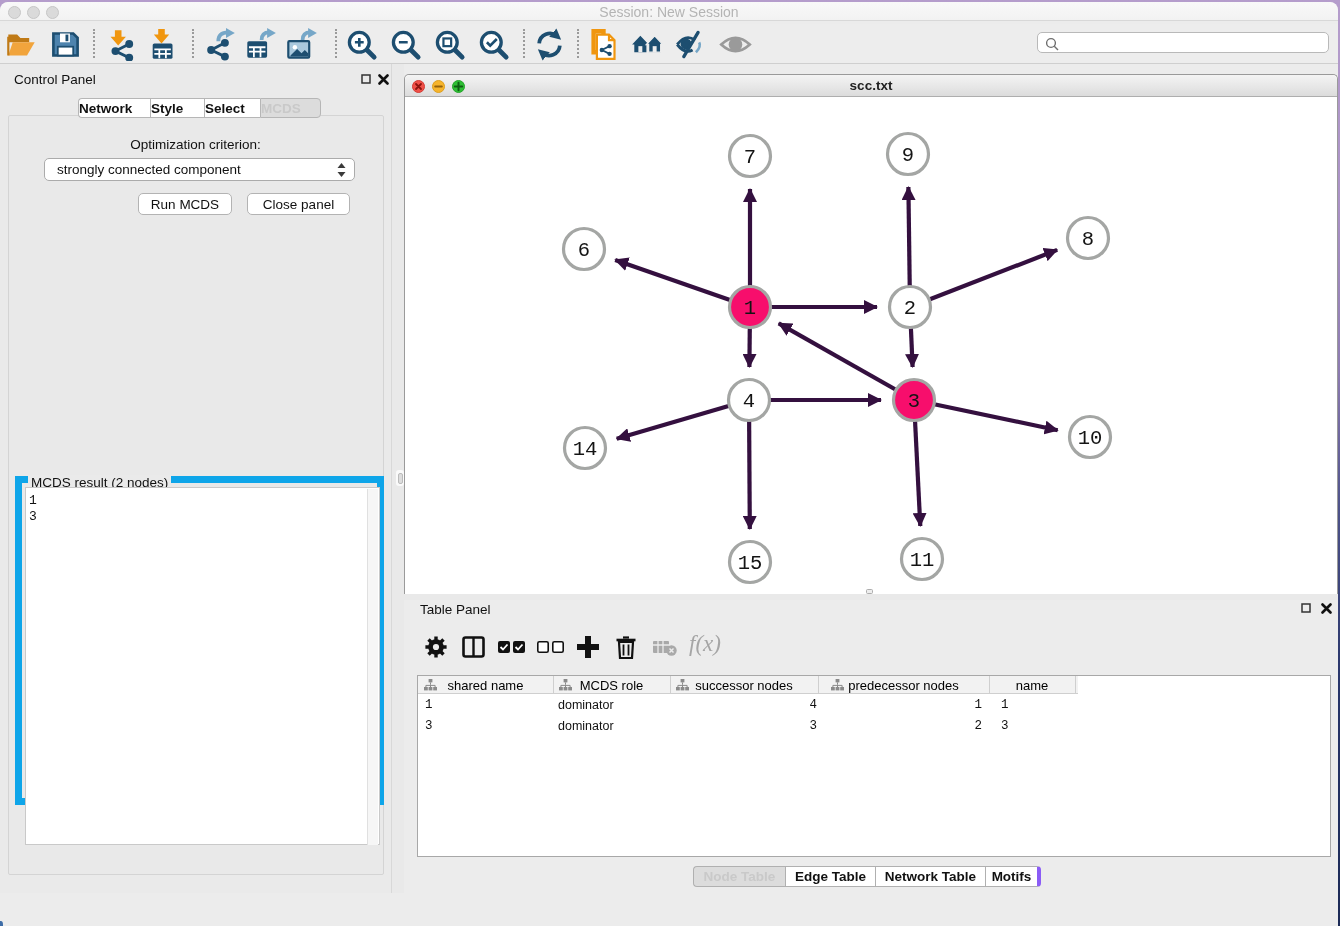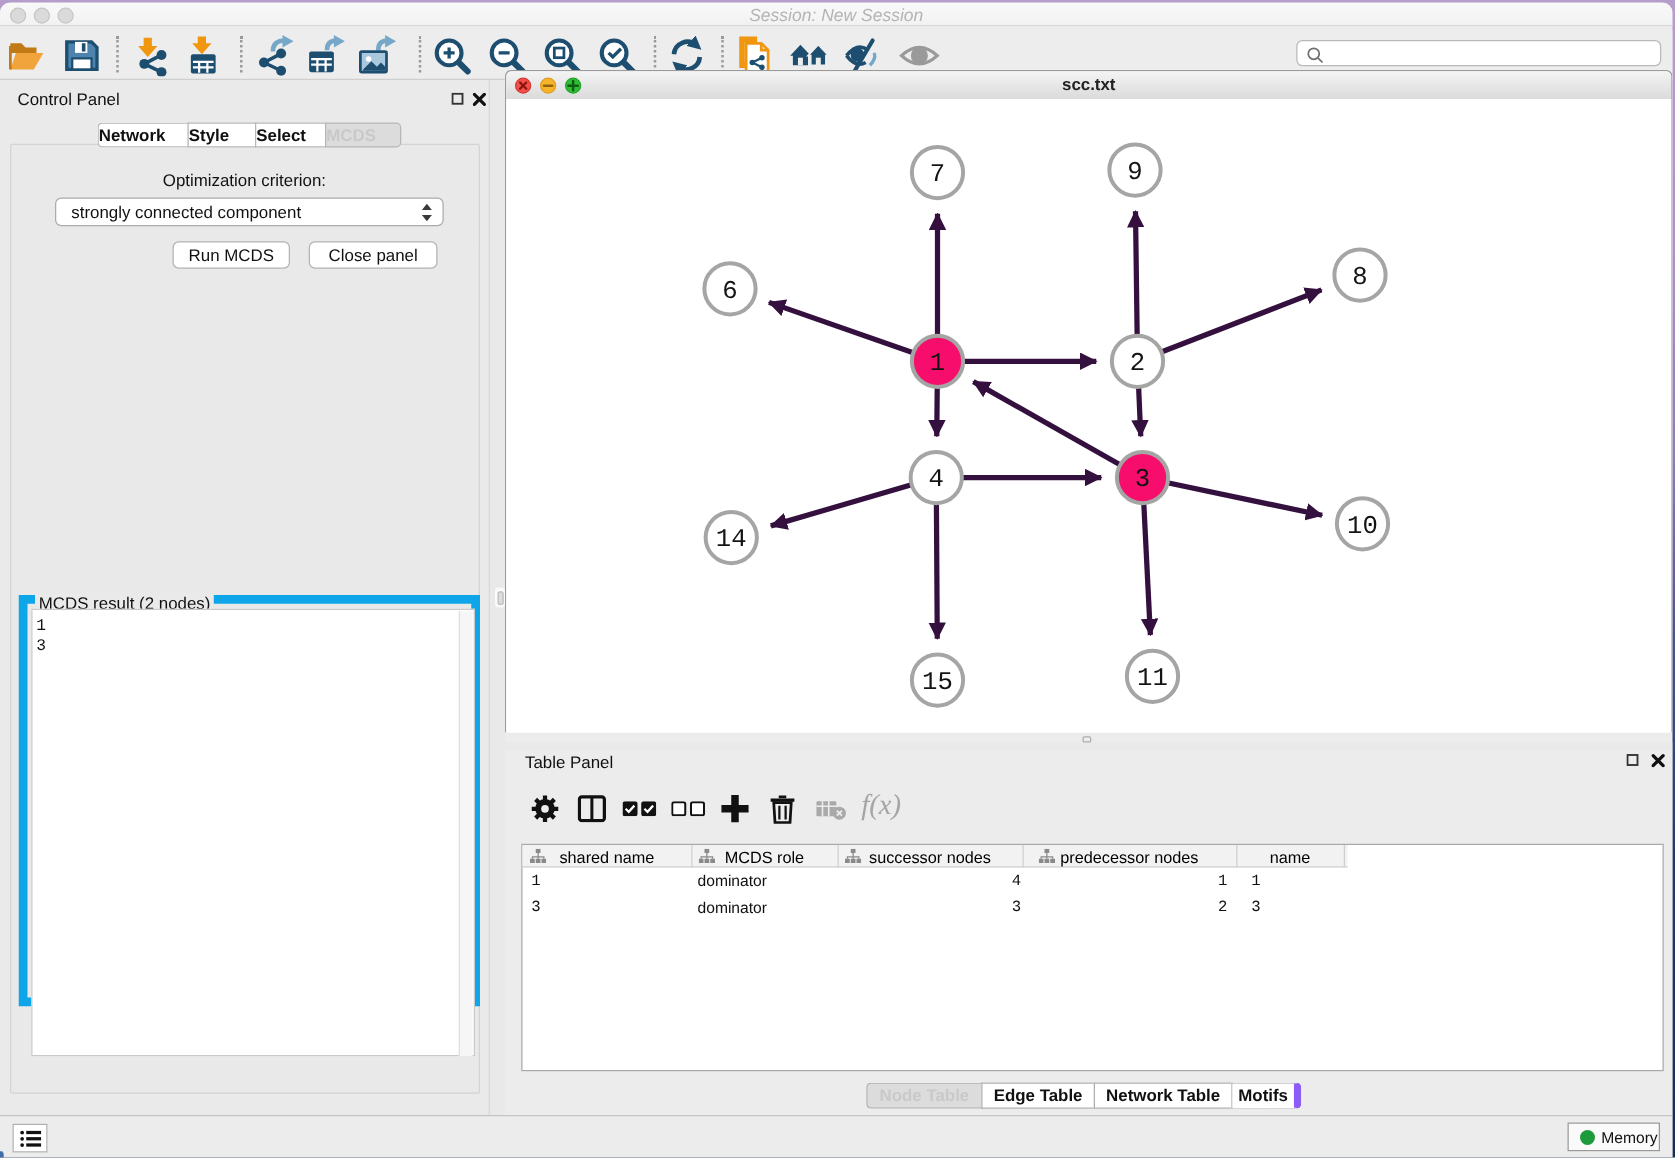--- a/index.html
+++ b/index.html
@@ -1,20 +1,20 @@
 <!DOCTYPE html>
 <html><head>
 <meta charset="utf-8">
 <style>
 * { margin:0; padding:0; box-sizing:border-box; }
 html,body { width:1340px; height:926px; overflow:hidden; font-family:"Liberation Sans", sans-serif; }
 body { background:linear-gradient(180deg,#b59dcc 0%,#ab92c6 22%,#8d7bb1 40%,#4d5289 55%,#263468 75%,#1c2a56 100%); position:relative; }
 #app { position:absolute; left:0; top:2px; width:1338px; height:924px; background:#ececec; border-radius:8px 8px 0 0; overflow:hidden; }
 
-#titlebar { position:absolute; left:0; top:0; width:100%; height:19px; background:linear-gradient(#f9f9f9,#f2f2f2); border-bottom:1px solid #d8d8d8; border-radius:8px 8px 0 0;font-style:italic; }
+#titlebar { position:absolute; left:0; top:0; width:100%; height:19px; background:linear-gradient(#f9f9f9,#f2f2f2); border-bottom:1px solid #d8d8d8; border-radius:8px 8px 0 0; }
 .tl { position:absolute; top:4px; width:13px; height:13px; border-radius:50%; background:#dadada; border:1px solid #c6c6c6; }
 #title-text { position:absolute; top:2px; left:0; width:100%; text-align:center; font-size:14px; color:#b4b4b4; }
 
 #toolbar { position:absolute; left:0; top:22px; width:100%; height:40px; background:#ededed; border-bottom:1px solid #cfcfcf; }
 .sep { position:absolute; top:5px; height:29px; width:0; border-left:2px dotted #9a9a9a; }
 .ti { position:absolute; top:3.5px; width:33px; height:33px; }
 #search { position:absolute; left:1037px; top:8px; width:292px; height:21px; background:#fff; border:1px solid #b9b9b9; border-radius:5px; }
 
 #cpanel { position:absolute; left:0; top:62px; width:392px; height:829px; background:#eaeaea; border-right:1px solid #d8d8d8; }
 #cpanel-hdr { position:absolute; left:14px; top:8px; font-size:13.5px; color:#111; }
@@ -31,39 +31,39 @@
 #dropdown { position:absolute; left:44px; top:94px; width:311px; height:23px; background:#fff; border:1px solid #ababab; border-radius:5px; font-size:13.5px; color:#111; line-height:21px; padding-left:12px; }
 .btn { position:absolute; top:129px; height:22px; background:#fff; border:1px solid #b3b3b3; border-radius:5px; font-size:13.5px; color:#111; text-align:center; line-height:21px;margin-left:44px; }
 #fieldset { position:absolute; left:15px; top:412px; width:369px; height:329px; border:7px solid #0ea5e9; }
 #fieldset-legend { position:absolute; left:6px; top:-8px; background:#eaeaea; padding:0 3px; font-size:13.5px; color:#111; }
 #resultbox { position:absolute; left:3px; top:4px; width:355px; height:358px; background:#fff; border:1px solid #c9c9c9; font-family:"Liberation Mono", monospace; font-size:13px; color:#111; line-height:16px; padding:5px 0 0 3px; }
 #res-scroll { position:absolute; right:1px; top:1px; width:11px; height:356px; background:#f6f6f6; border-left:1px solid #e0e0e0; }
 
 #vsplit { position:absolute; left:392px; top:62px; width:12px; height:829px; background:#e9e9e9; }
 #hsplit { position:absolute; left:404px; top:592px; width:934px; height:6px; background:#e9e9e9; }
 
-#netwin { position:absolute; left:404px; top:54px; width:934px; height:530px; border:1px solid #9a9a9a; border-bottom:none; border-radius:5px 5px 0 0; background:#fff; }
+#netwin { position:absolute; left:404px; top:72px; width:934px; height:530px; border:1px solid #9a9a9a; border-bottom:none; border-radius:5px 5px 0 0; background:#fff; }
 #nw-title { position:absolute; left:0; top:0; width:100%; height:22px; background:linear-gradient(#f4f4f4,#dcdcdc); border-bottom:1px solid #aeaeae; border-radius:5px 5px 0 0; }
 #nw-title-text { position:absolute; width:100%; top:3px; text-align:center; font-size:13.5px; font-weight:700; color:#222; }
 .light { position:absolute; top:5px; width:13px; height:13px; border-radius:50%; }
 .light svg { display:block; margin:-1px 0 0 -1px; width:13px; height:13px; }
 #nw-canvas { position:absolute; left:0; top:22px; width:932px; height:507px; background:#fff; }
 
 #tpanel { position:absolute; left:404px; top:598px; width:934px; height:292px; background:#ececec; }
 #tp-hdr { position:absolute; left:16px; top:2px; font-size:13.5px; color:#111; }
 #tbl { position:absolute; left:13px; top:75px; width:914px; height:182px; background:#fff; border:1px solid #a8a8a8; }
 #tbl-hdrrow { position:absolute; left:0; top:0; width:660px; height:18px; background:#f2f2f2; border-bottom:1px solid #cfcfcf; }
 .col-sep { position:absolute; top:0; height:18px; width:0; border-left:1px solid #cfcfcf; }
 .hdr-txt { position:absolute; top:2px; font-size:13px; color:#000000; text-align:center; }
 .cell { position:absolute; font-size:12.5px; color:#111; }
 .mono { font-family:"Liberation Mono", monospace; font-size:12.5px; }
 #tp-tabs { position:absolute; left:289px; top:266px; height:21px; display:flex; }
 .ttab { border:1px solid #b0b0b0; border-right:none; background:#fff; font-size:13.5px; font-weight:700; color:#111; height:21px; line-height:20px; text-align:center; }
 .ttab:first-child { border-radius:4px 0 0 4px; }
-.ttab:last-child { border-right:6px solid #8b5cf6; border-radius:0 4px 4px 0; }
+.ttab:last-child { border-right:4px solid #8b5cf6; border-radius:0 4px 4px 0; }
 .ttab.sel { background:#dcdcdc; color:#c9c9c9; }
 
 #statusbar { position:absolute; left:0; top:890px; width:100%; height:34px; background:#ececec; border-top:1px solid #c4c4c4; }
 #listbtn { position:absolute; left:10px; top:6px; width:28px; height:23px; background:#fff; border:1px solid #b0b0b0; }
 #membtn { position:absolute; left:1254px; top:5px; width:74px; height:23px; background:#fafafa; border:1px solid #9a9a9a; font-size:12.5px; color:#111; }
 #corner-bl { position:fixed; left:0; top:921px; width:3px; height:5px; background:#3e6da7; border-radius:0 70% 0 0; }
 </style>
 </head>
 <body>
 <div id="app">
@@ -433,34 +433,14 @@
         <div class="ttab" style="width:90px;">Edge Table</div>
         <div class="ttab" style="width:110px;">Network Table</div>
         <div class="ttab" style="width:56px;">Motifs</div>
     </div>
   </div>
 
   <div id="vgrip" style="position:absolute; left:396px; top:468px; width:8px; height:16px; background:#fafafa; border-radius:3px;">
       <div style="position:absolute; left:1.5px; top:2.5px; width:5px; height:11px; background:#ddd; border:1px solid #bbb; border-radius:2px;"></div>
     </div>
   <div id="hgrip" style="position:absolute; left:866px; top:587px; width:7px; height:5px; background:#ededed; border:1px solid #adadad; border-radius:1.5px;"></div>
-  <div id="statusbar">
-    <div id="listbtn">
-      <svg style="position:absolute; left:5px; top:4px;" width="17" height="14" viewBox="0 0 17 14">
-        <g fill="#111">
-            <circle cx="1.7" cy="2" r="1.5"></circle>
-            <circle cx="1.7" cy="7" r="1.5"></circle>
-            <circle cx="1.7" cy="12" r="1.5"></circle>
-        <rect x="5" y="0.7" width="12" height="2.6"></rect>
-            <rect x="5" y="5.7" width="12" height="2.6"></rect>
-            <rect x="5" y="10.7" width="12" height="2.6"></rect>
-          </g>
-      </svg>
-    </div>
-    <div id="membtn">
-      <svg style="position:absolute; left:9px; top:5px;" width="12" height="12">
-          <circle cx="6" cy="6" r="6" fill="#1d9b3c"></circle>
-        </svg>
-      <span style="position:absolute; left:26px; top:4px;">Memory</span>
-    </div>
-  </div>
   <div id="corner-bl"></div>
 </div>
 
 </body></html>

